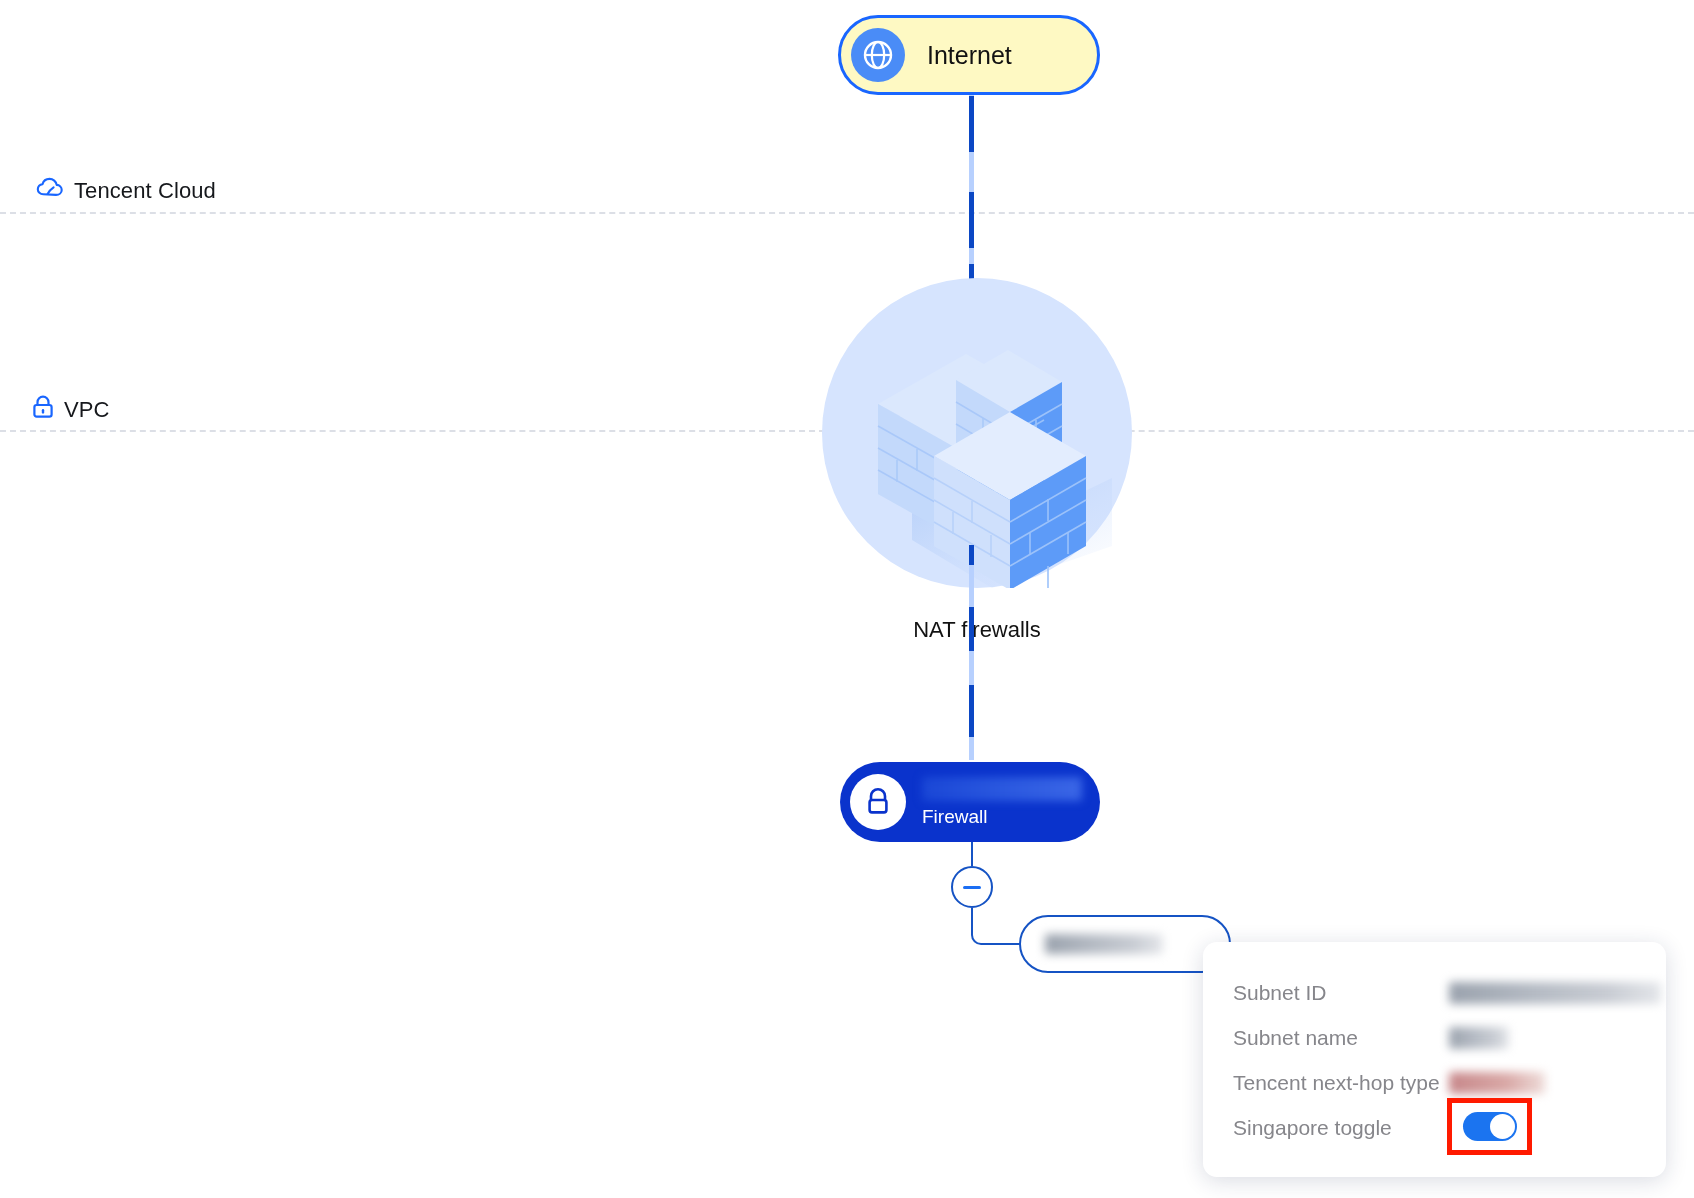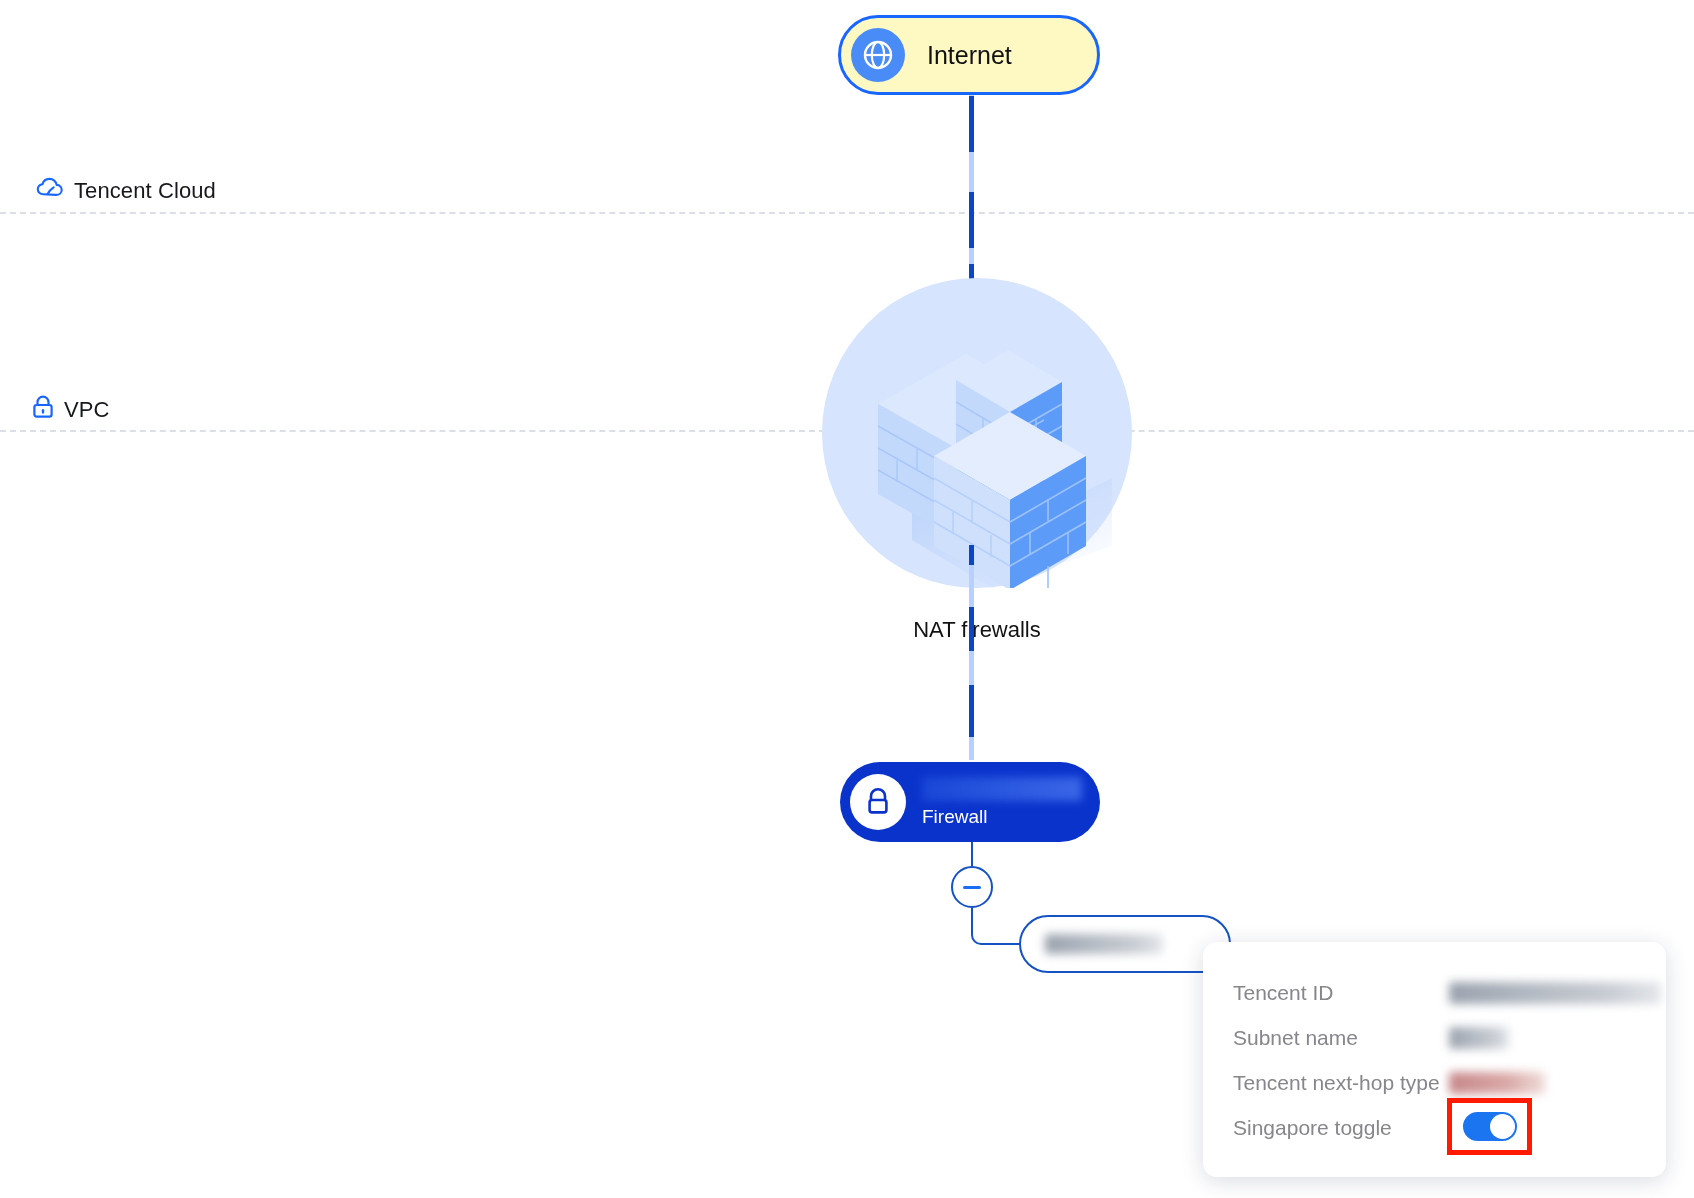--- a/index.html
+++ b/index.html
@@ -466,21 +466,21 @@
   <div id="subnet-elbow"></div>
   <div id="subnet-elbow-tail"></div>
 
   <div id="node-subnet">
     <span class="redacted" id="subnet-redacted"></span>
   </div>
 
   <div id="detail-panel">
 
     <div class="detail-row">
-      <span class="detail-label">Tencent ID</span>
+      <span class="detail-label">Subnet ID</span>
       <span class="redacted detail-value-blur" id="detail-value-0"></span>
     </div>
 
     <div class="detail-row">
       <span class="detail-label">Subnet name</span>
       <span class="redacted detail-value-blur" id="detail-value-1"></span>
     </div>
 
     <div class="detail-row">
       <span class="detail-label">Tencent next-hop type</span>

